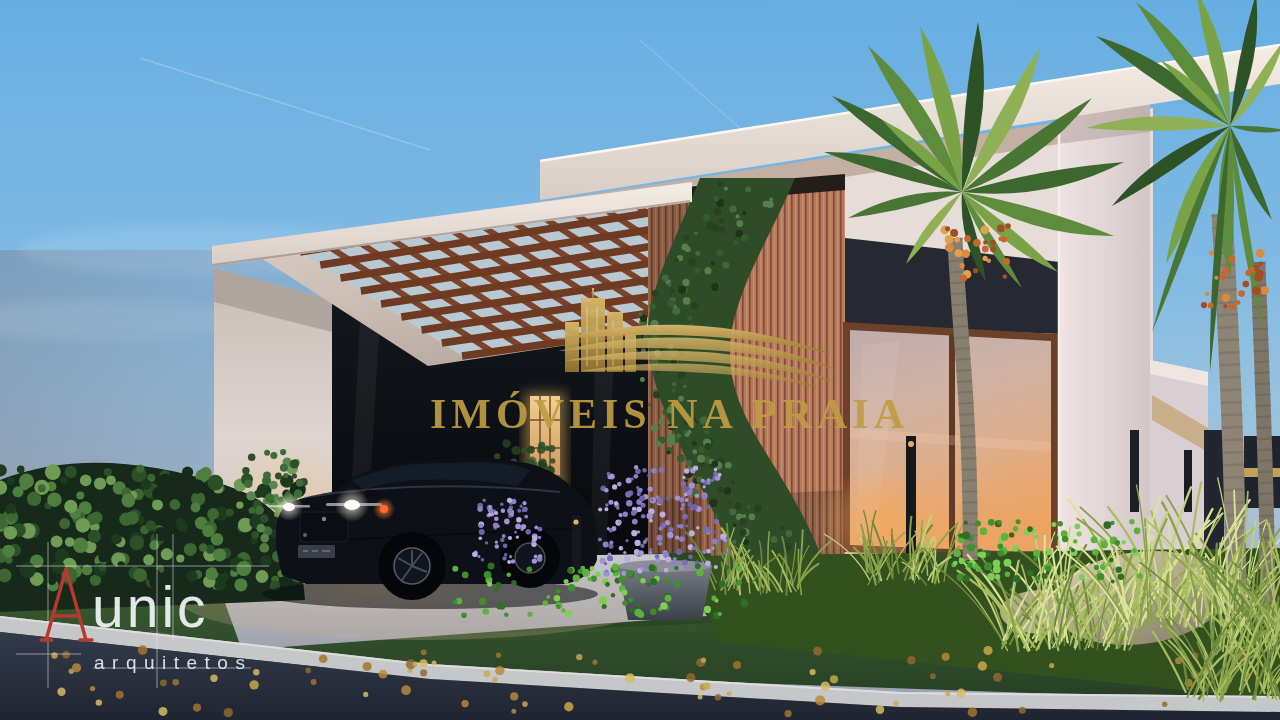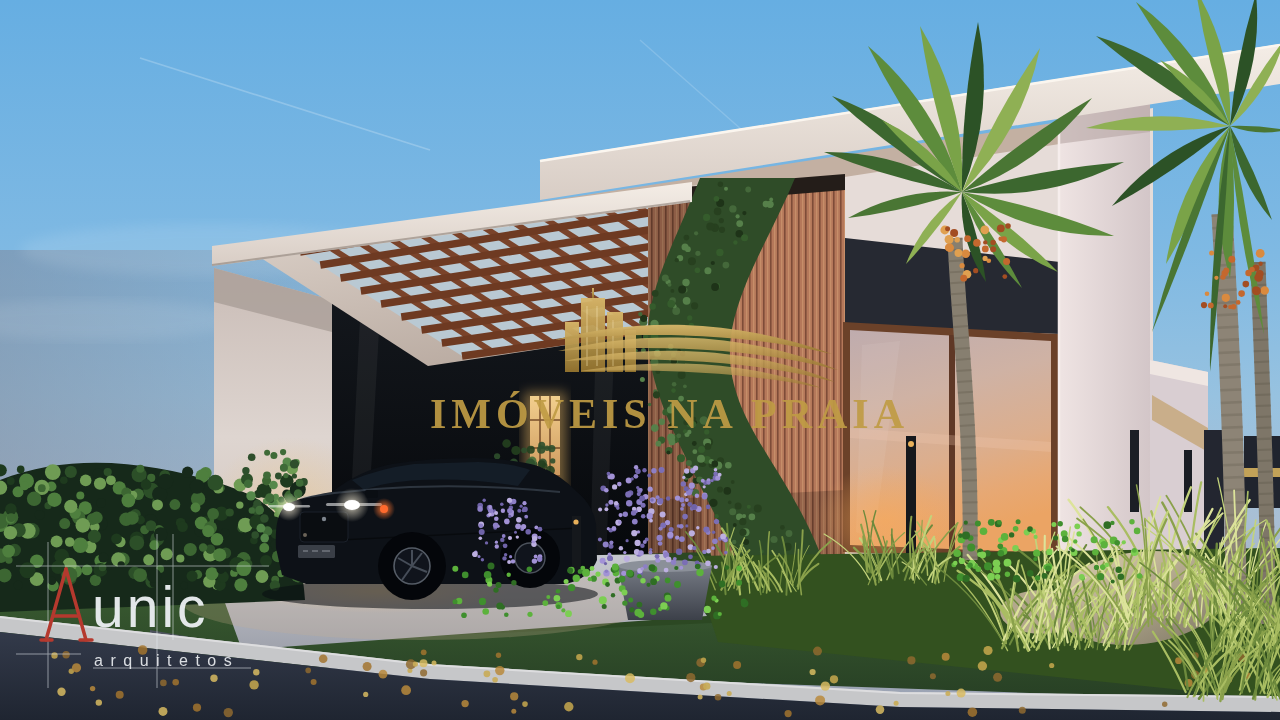--- a/index.html
+++ b/index.html
@@ -6,21 +6,21 @@
   body{width:1280px;height:720px;position:relative;overflow:hidden;background:#0b0e14;
        font-family:"Liberation Sans", sans-serif;}
   .stage{position:absolute;inset:0;}
   svg{display:block;}
   .watermark{position:absolute;left:430px;top:280px;width:420px;text-align:center;pointer-events:none;}
   .wm-title{margin-top:2px;font-family:"Liberation Serif", serif;font-size:42px;font-weight:bold;
             letter-spacing:5px;color:var(--wm-gold,#bf9c45);opacity:.92;white-space:nowrap;}
   .architect{position:absolute;left:0;top:528px;width:300px;height:160px;pointer-events:none;margin-left:16px;}
   .arch-brand{position:absolute;left:76px;top:46px;font-size:57px;letter-spacing:3px;
               color:var(--arch-text,#eef1f4);font-weight:400;opacity:.95;}
-  .arch-sub{position:absolute;left:78px;top:124px;font-size:16px;letter-spacing:7.5px;
+  .arch-sub{position:absolute;left:78px;top:124px;font-size:19px;letter-spacing:7.5px;
             color:var(--arch-text,#eef1f4);opacity:.9;text-align:center;}
 </style>
 </head>
 <body style="--wm-gold: #bf9c45; --arch-accent: #b5392e; --arch-text: #eef1f4;">
 
 <div class="stage">
 <svg width="1280" height="720" viewBox="0 0 1280 720" xmlns="http://www.w3.org/2000/svg">
   <defs>
     <linearGradient id="skyG" x1="0" y1="0" x2="0" y2="1">
       <stop offset="0" stop-color="#66aee2"></stop>

